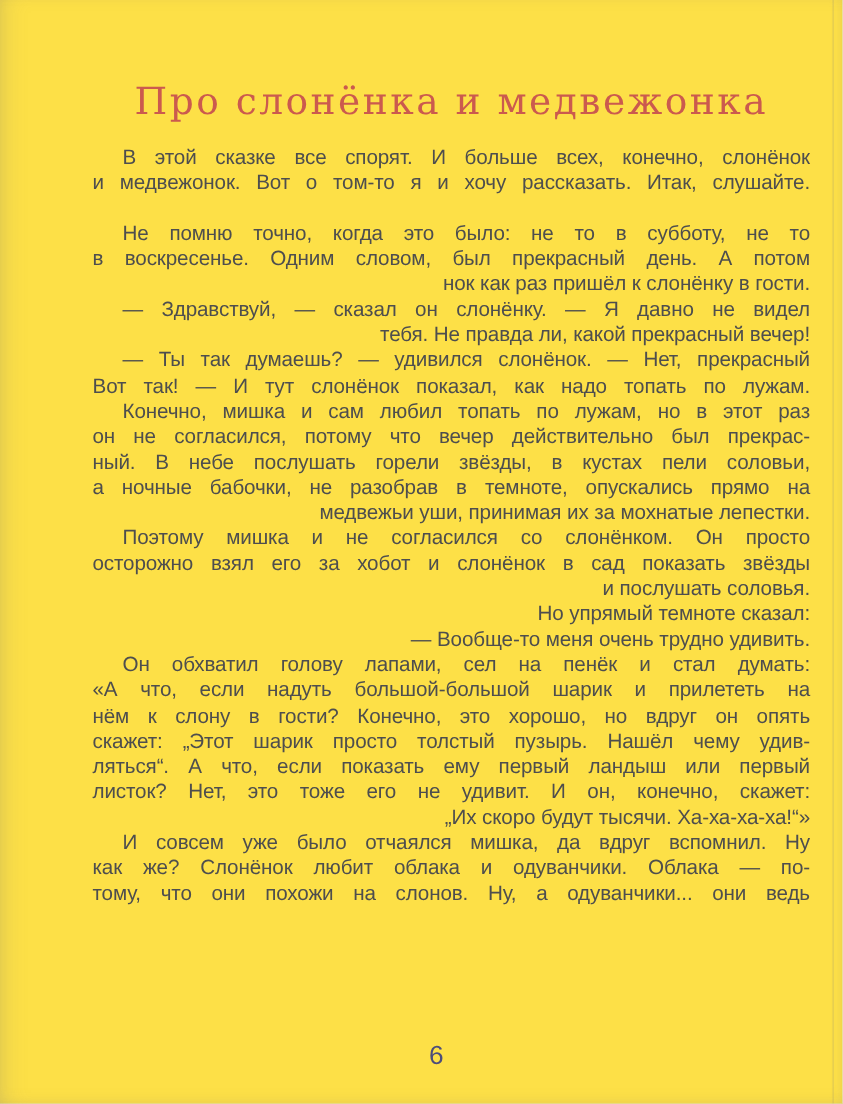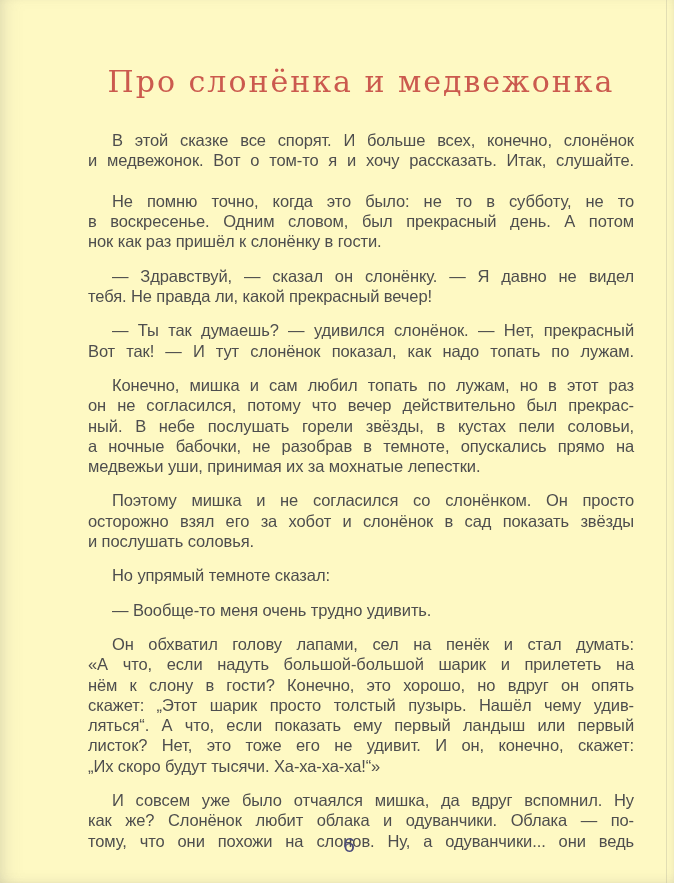--- a/index.html
+++ b/index.html
@@ -42,25 +42,25 @@
   .text-block {
     position: absolute;
     top: 116px;
     left: 74px;
     width: 574px;
     font-size: 16.5px;
     line-height: 20.3px;
     letter-spacing: -0.1px;
     color: #4e4e4e;
   }
-  .paragraph { margin: 14px; }
+  .paragraph { margin: 0; }
   .paragraph.gap { margin-top: 20.3px; }
   .line {
     white-space: normal;
-    text-align: left;
+    text-align: right;
   }
   .line.j {
     text-align: justify;
     text-align-last: justify;
     text-justify: inter-word;
   }
   .line.indent {
     text-indent: 24px;
   }
   .page-number {
@@ -69,21 +69,21 @@
     left: 74px;
     width: 550px;
     text-align: center;
     font-size: 21px;
     line-height: 26px;
   }
 </style>
 </head>
 <body>
 
-<div class="page" style="background: #fef9c3;">
+<div class="page" style="background: #fde047;">
   <div class="scan-edge-right"></div>
 
   <div class="story-title" style="color: rgb(203, 90, 78);">Про слонёнка и медвежонка</div>
 
   <div class="text-block" style="color: rgb(78, 78, 78);">
       <div class="paragraph">
         <div class="line j indent">В этой сказке все спорят. И больше всех, конечно, слонёнок</div>
         <div class="line j">и медвежонок. Вот о том-то я и хочу рассказать. Итак, слушайте.</div>
       </div>
       <div class="paragraph gap">

